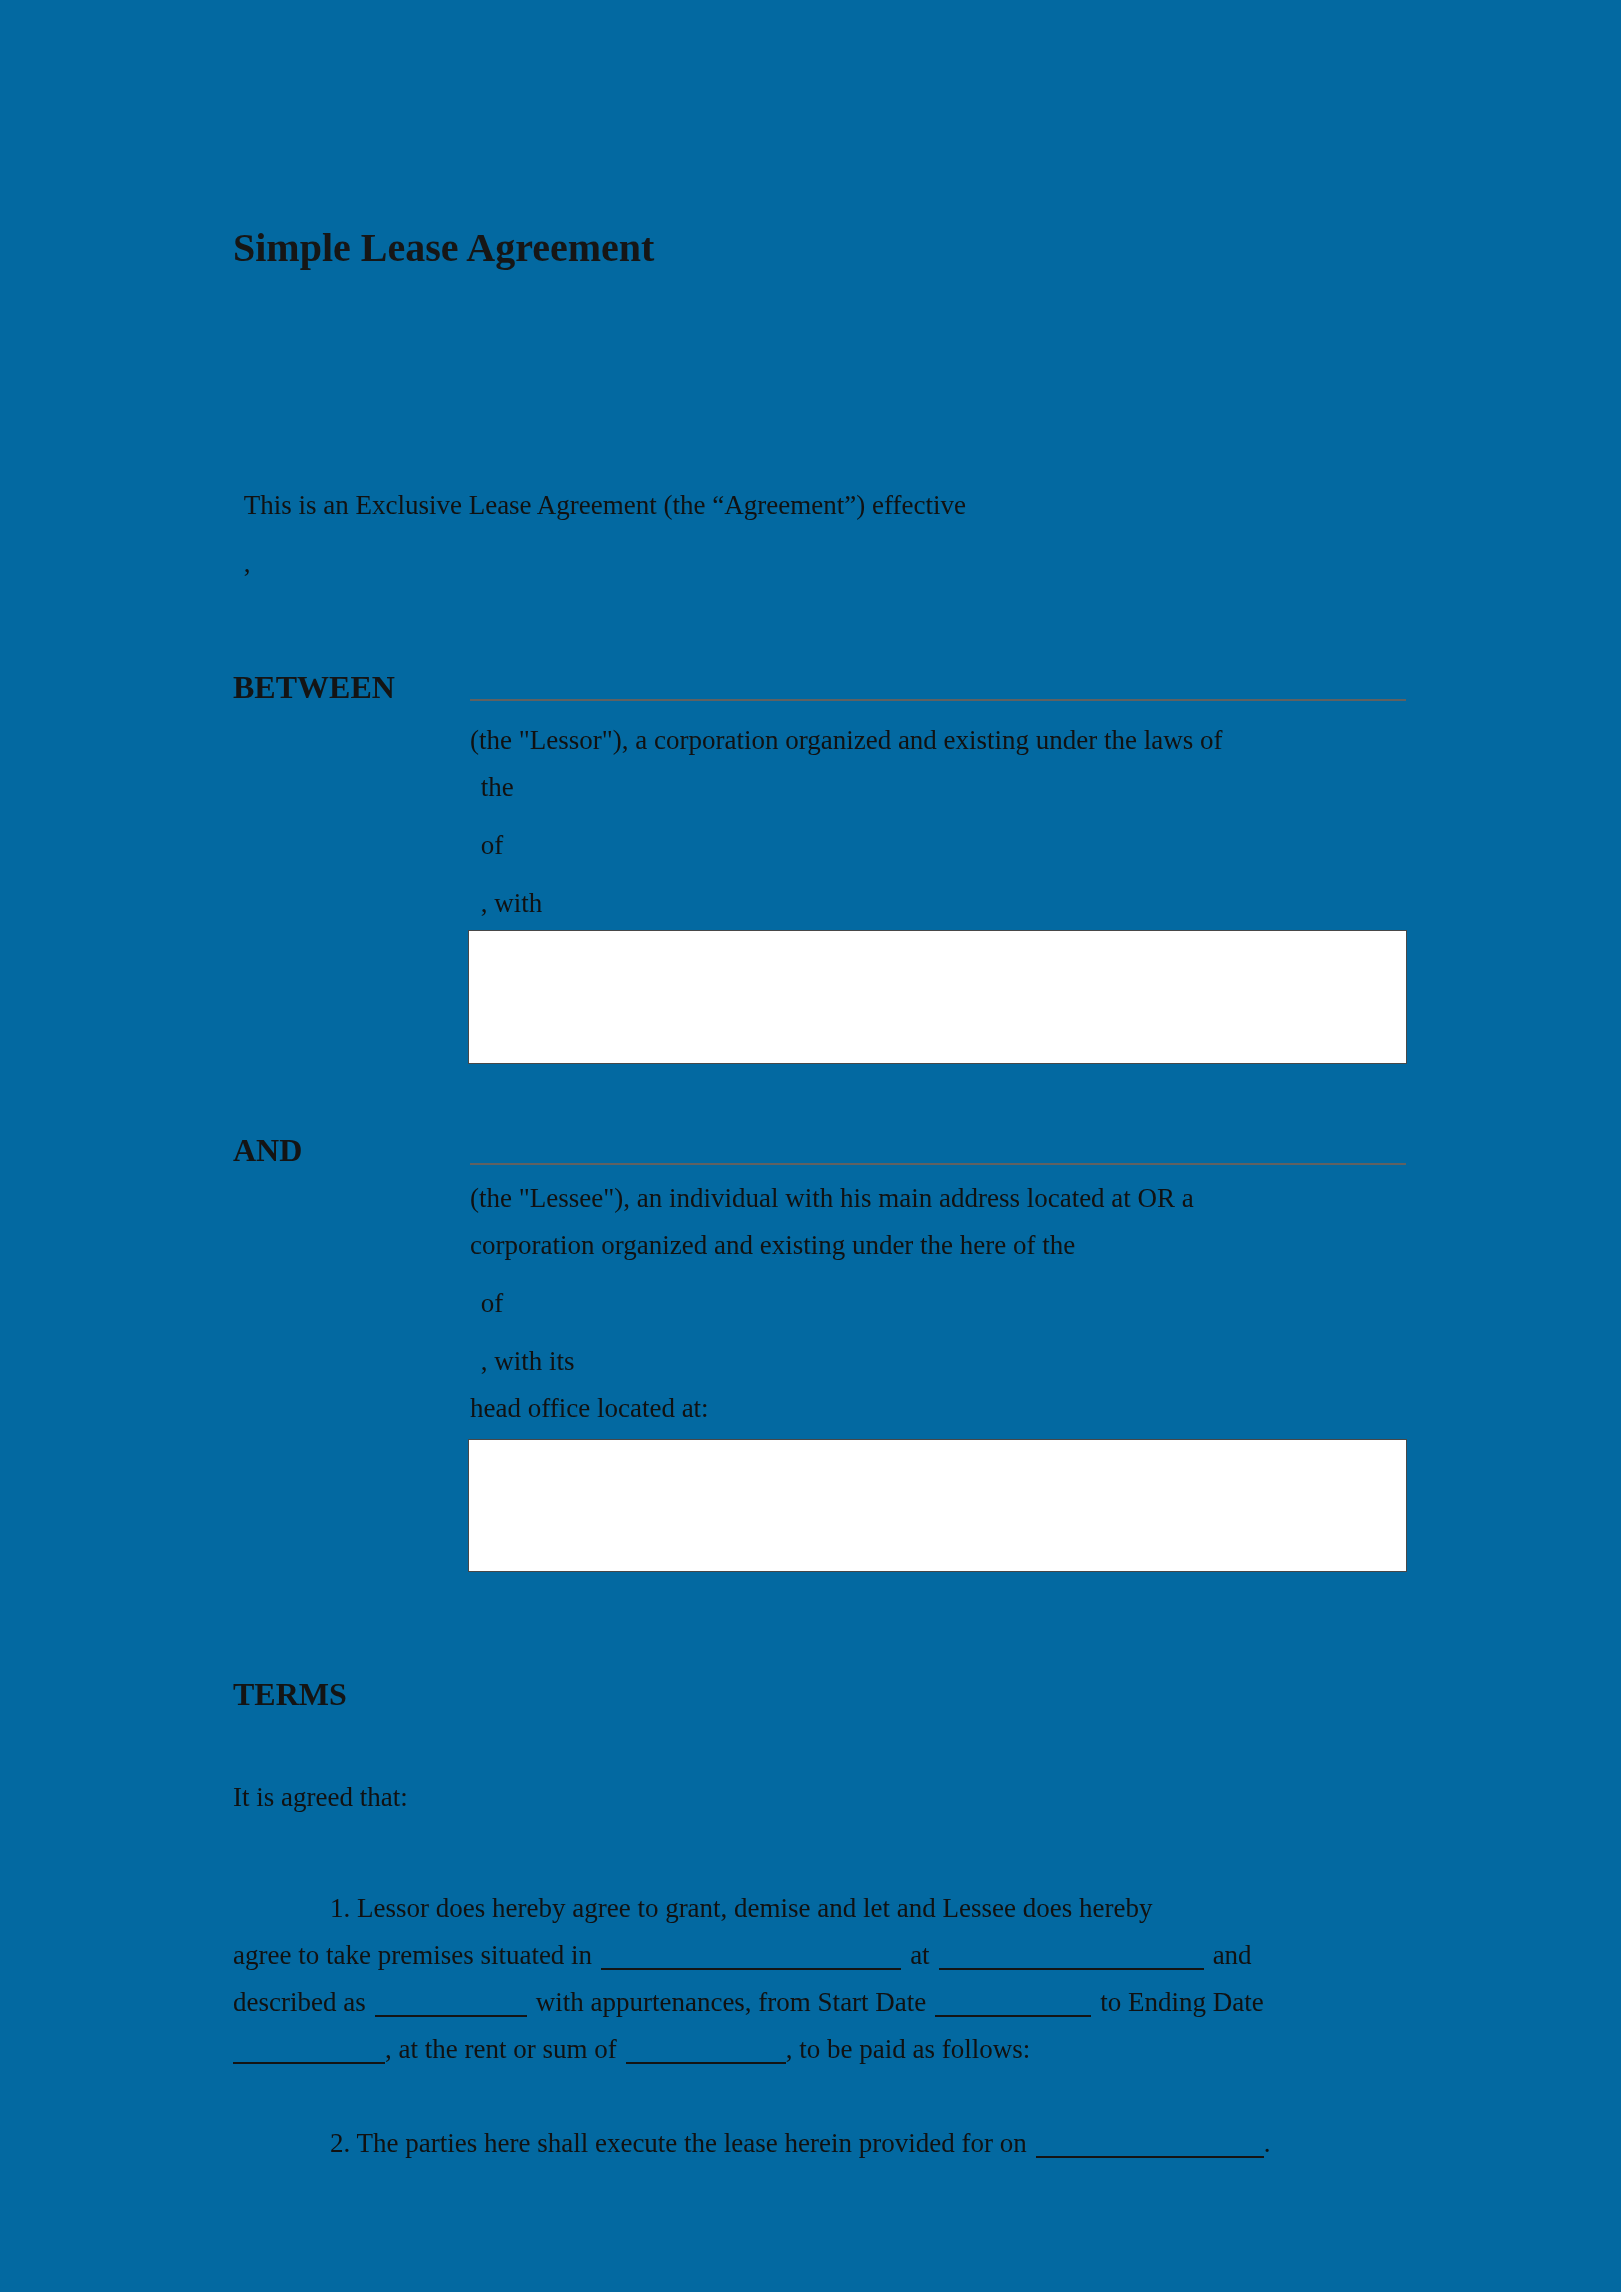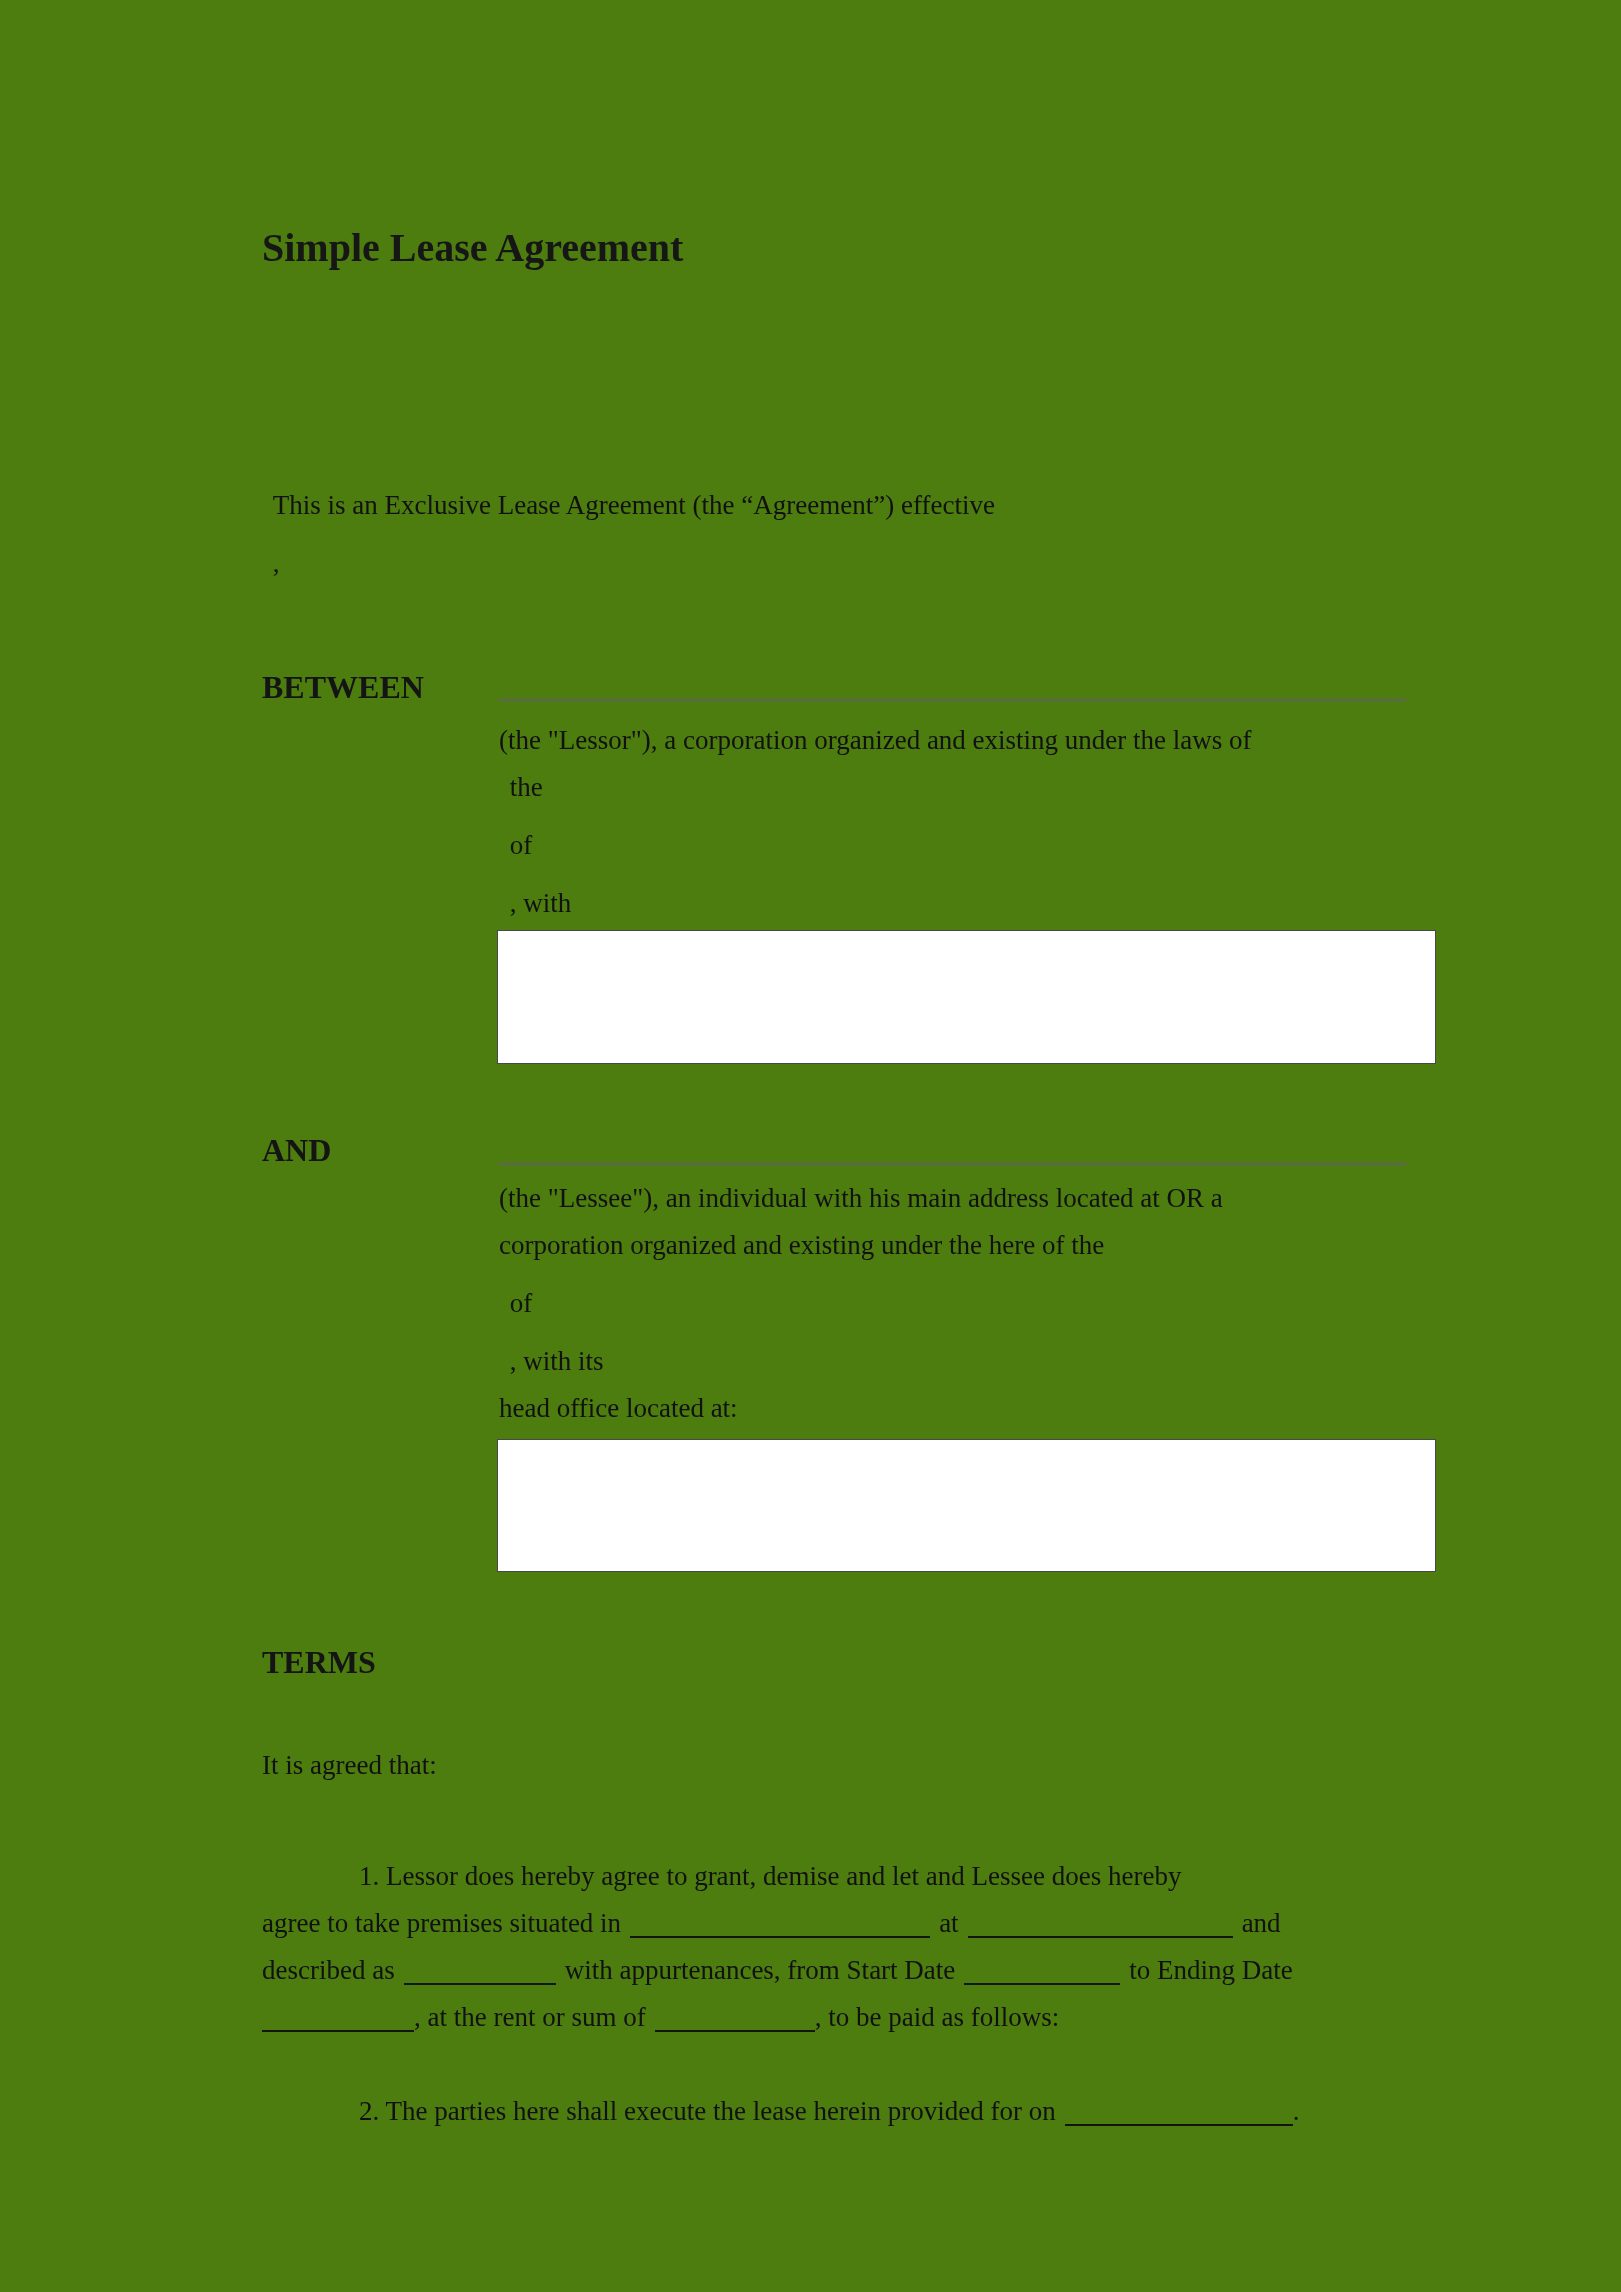--- a/index.html
+++ b/index.html
@@ -1,26 +1,25 @@
 <!DOCTYPE html>
 <html style="font-size:14.3px"><head>
 <meta charset="utf-8">
 <style>
   * { margin: 0; padding: 0; box-sizing: border-box; }
   html, body { background: #ffffff; }
   .page {
     position: relative;
     width: 1622px;
     height: 2293px;
-    background: #4d7c0f;
+    background: #0369a1;
     font-family: "Liberation Serif", "DejaVu Serif", serif;
     color: #111111;
     font-size: 27px;
     overflow: hidden;
-    padding-left: 29px;
   }
   .content {
     padding-left: 233px;
     padding-right: 216px; 
   }
   .title {
     margin-top: 226px;
     font-size: 40px;
     line-height: 43px;
     font-weight: bold;
@@ -81,21 +80,21 @@
     color: #141414;
   }
   .clause-indent { padding-left: 97px; }
   .m-intro   { margin-top: 213px; }
   .m-between { margin-top: 82px; }
   .m-lessor  { margin-top: 12.5px; }
   .m-box1    { margin-top: 3.6px; }
   .m-and     { margin-top: 68px; }
   .m-lessee  { margin-top: 7.2px; }
   .m-box2    { margin-top: 7.2px; height: 133px; }
-  .m-terms   { margin-top: 72px; }
+  .m-terms   { margin-top: 104px; }
   .m-lead    { margin-top: 62px; }
   .m-clause1 { margin-top: 64px; }
   .m-enter   { margin-top: 42px; }
   .m-clause2 { margin-top: 47px; }
   
   .w-city  { width: 300px; margin: 0 9px; }
   .w-at    { width: 265px; margin: 0 9px; }
   .w-desc  { width: 152px; margin: 0 9px; }
   .w-start { width: 156px; margin: 0 9px; }
   .w-end   { width: 152px; margin: 0; }

